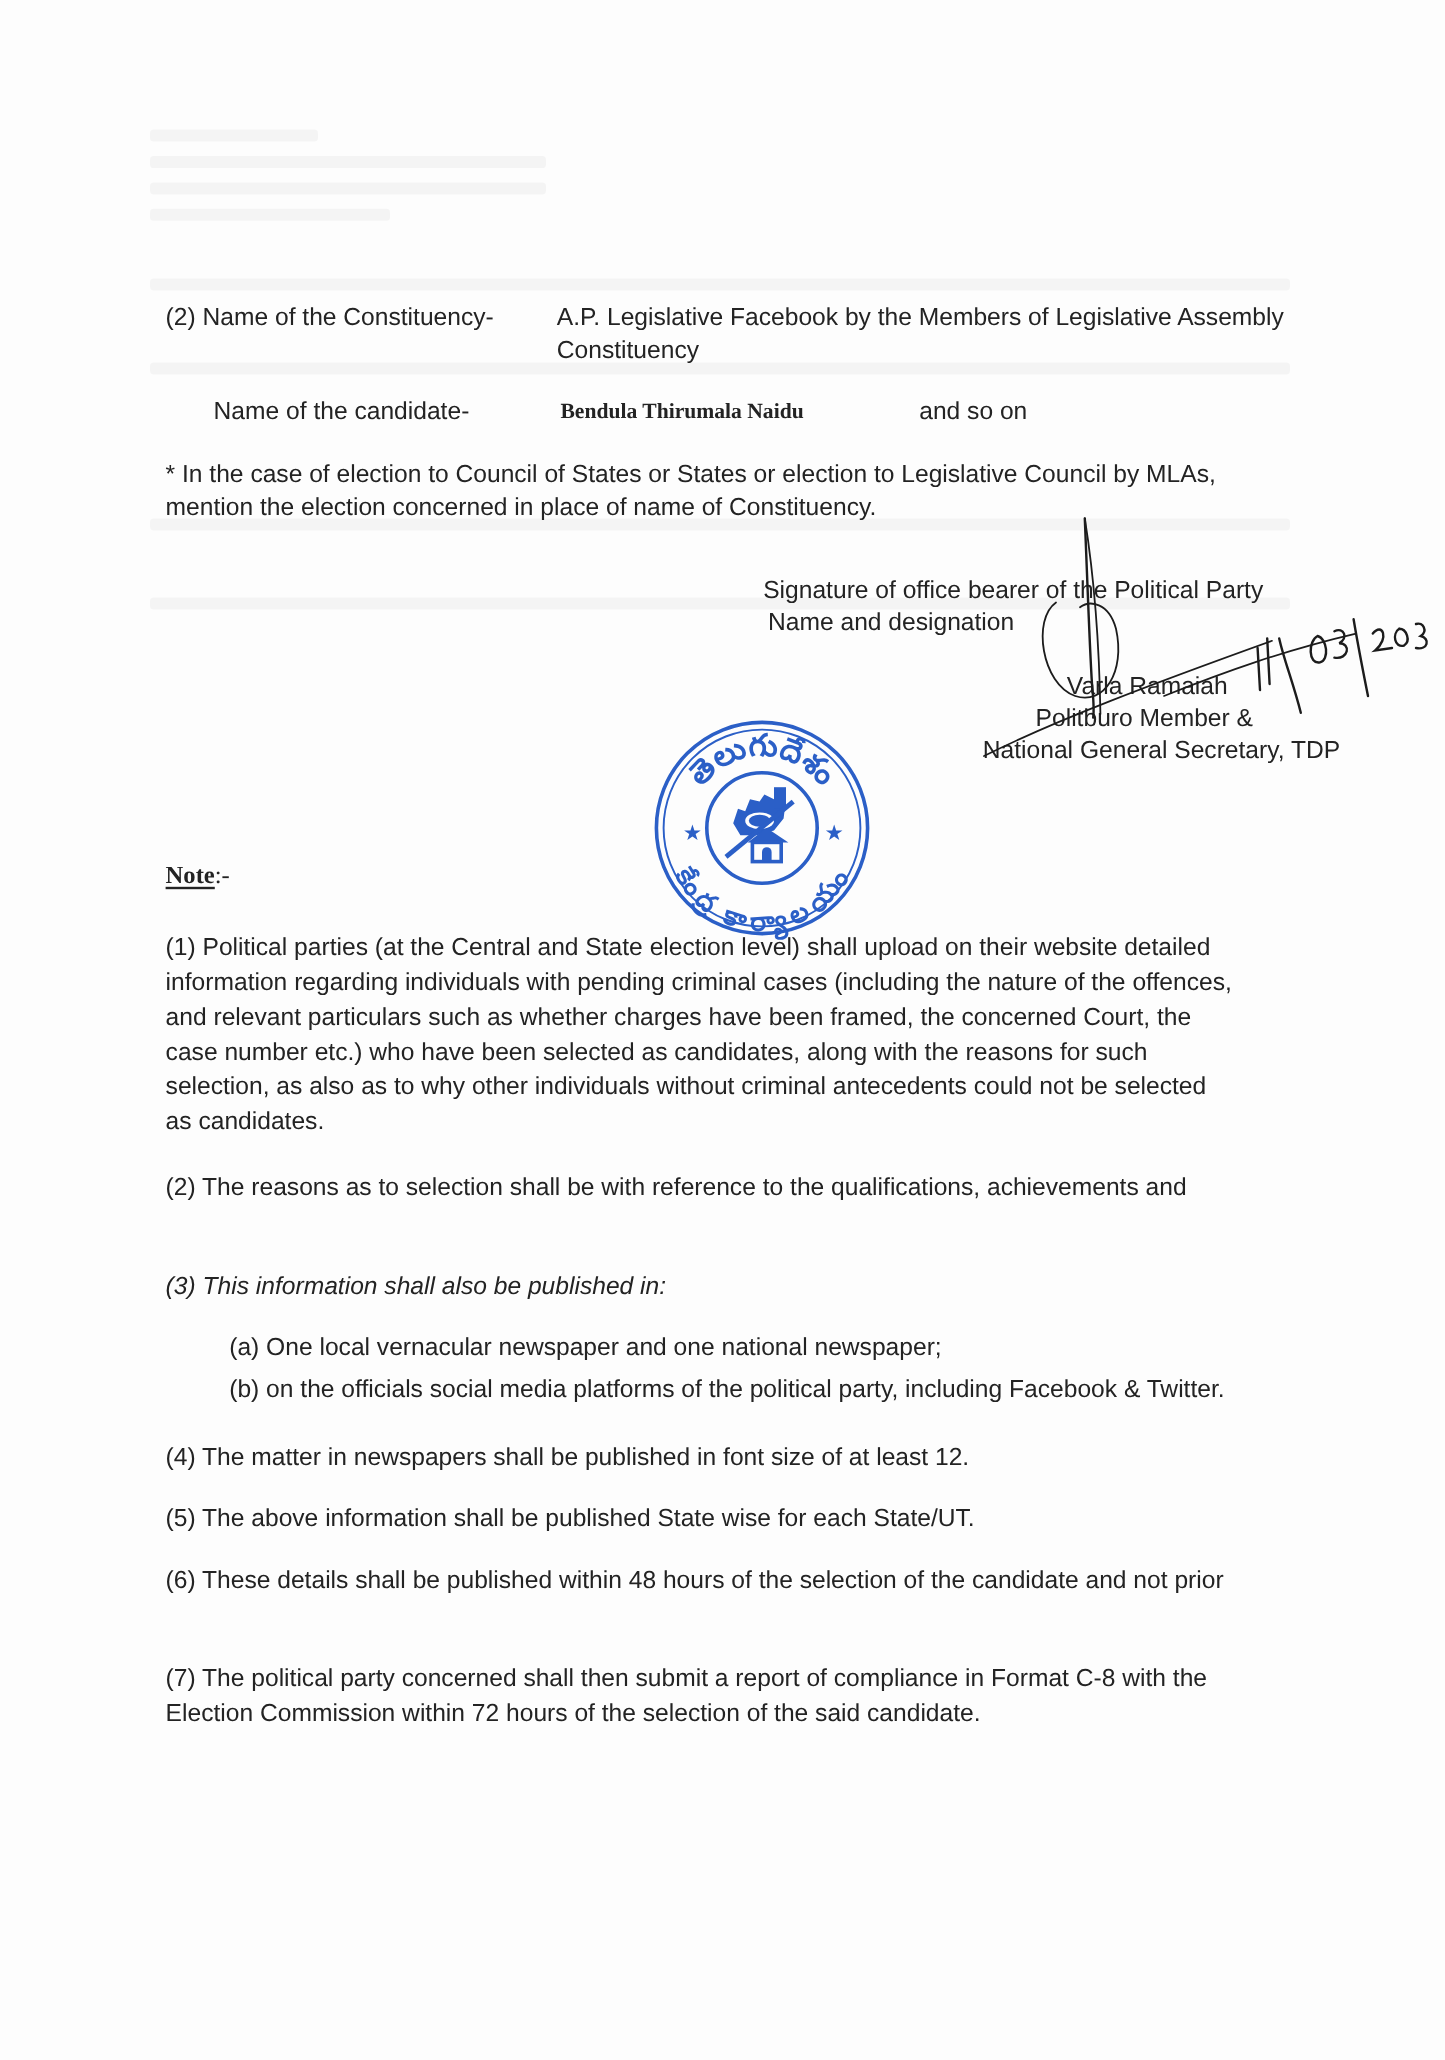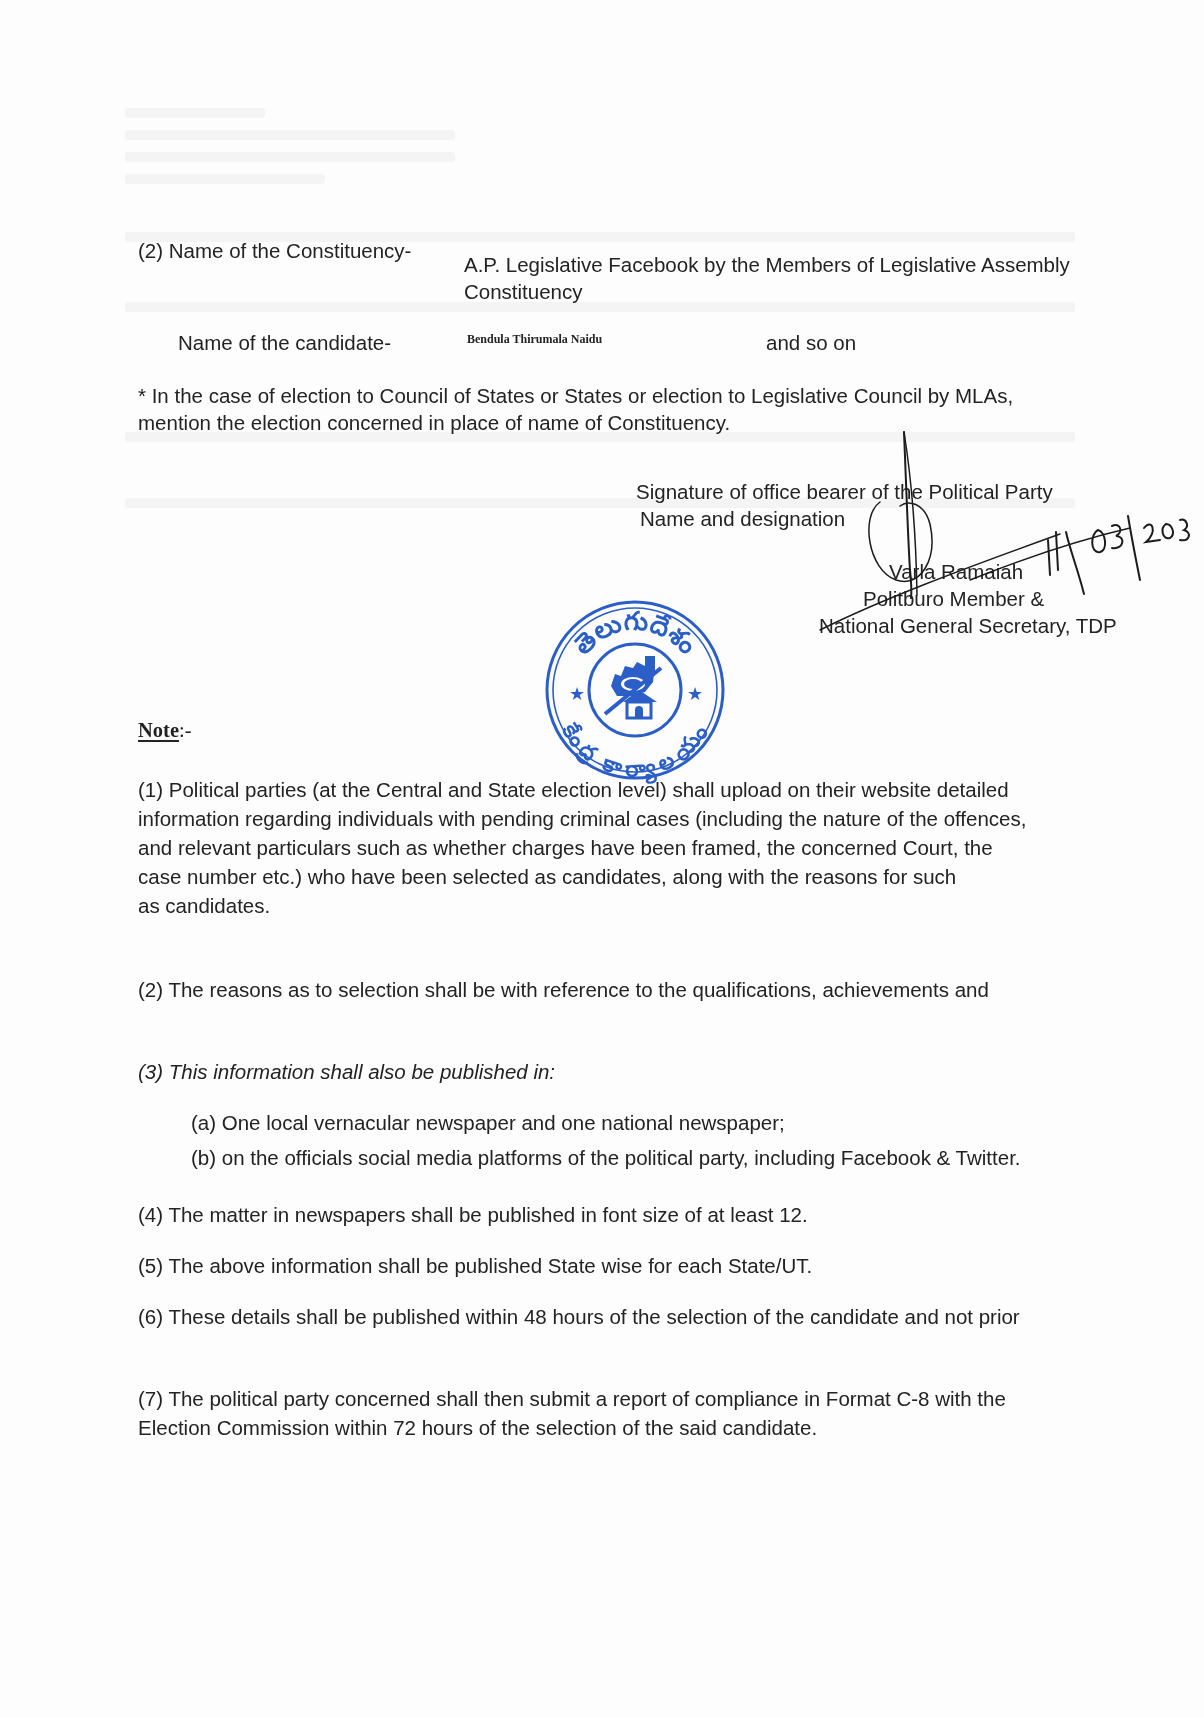--- a/index.html
+++ b/index.html
@@ -10,30 +10,30 @@
       position: relative;
       overflow: hidden;
       font-family: "Liberation Sans", sans-serif;
       color: #232323;
       font-size: 20.5px;
     }
     .page { position: absolute; inset: 0; }
     .abs { position: absolute; white-space: nowrap; }
 
     
-    #constituency-label { left: 138px; top: 239px; text-align: center; }
+    #constituency-label { left: 138px; top: 253px; text-align: center; }
     #constituency-value-1 { left: 464px; top: 253px; }
     #constituency-value-2 { left: 464px; top: 280px; }
 
     #candidate-label { left: 178px; top: 331px; }
     #candidate-name {
       left: 467px; top: 332px;
       font-family: "Liberation Serif", serif;
       font-weight: bold;
-      font-size: 12px;
+      font-size: 18px;
     }
     #candidate-suffix { left: 766px; top: 331px; }
 
     #footnote-1 { left: 138px; top: 384px; }
     #footnote-2 { left: 138px; top: 411px; }
 
     
     #sig-line-1 { left: 636px; top: 480px; }
     #sig-line-2 { left: 640px; top: 507px; }
     #signer-name { left: 889px; top: 560px; }
@@ -151,20 +151,21 @@
     </g>
   </svg>
 
   <div class="abs" id="note-heading"><span class="u">Note</span><span>:-</span></div>
 
   <div class="para" id="note-1">
     <div>(1) Political parties (at the Central and State election level) shall upload on their website detailed</div>
     <div>information regarding individuals with pending criminal cases (including the nature of the offences,</div>
     <div>and relevant particulars such as whether charges have been framed, the concerned Court, the</div>
     <div>case number etc.) who have been selected as candidates, along with the reasons for such</div>
+    <div>selection, as also as to why other individuals without criminal antecedents could not be selected</div>
     <div>as candidates.</div>
   </div>
 
   <div class="para" id="note-2">
     <div>(2) The reasons as to selection shall be with reference to the qualifications, achievements and</div>
   </div>
 
   <div class="para" id="note-3">
     <div>(3) This information shall also be published in:</div>
   </div>

